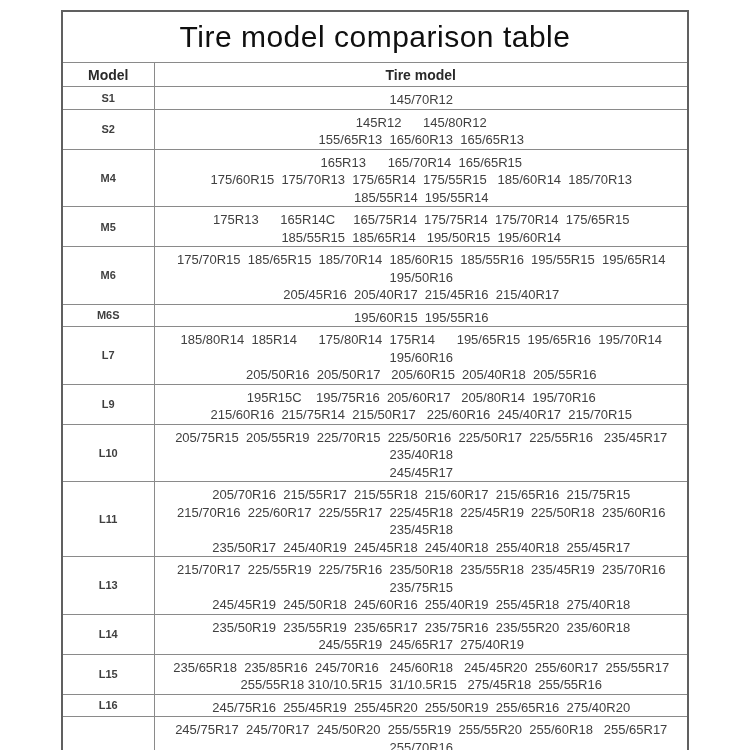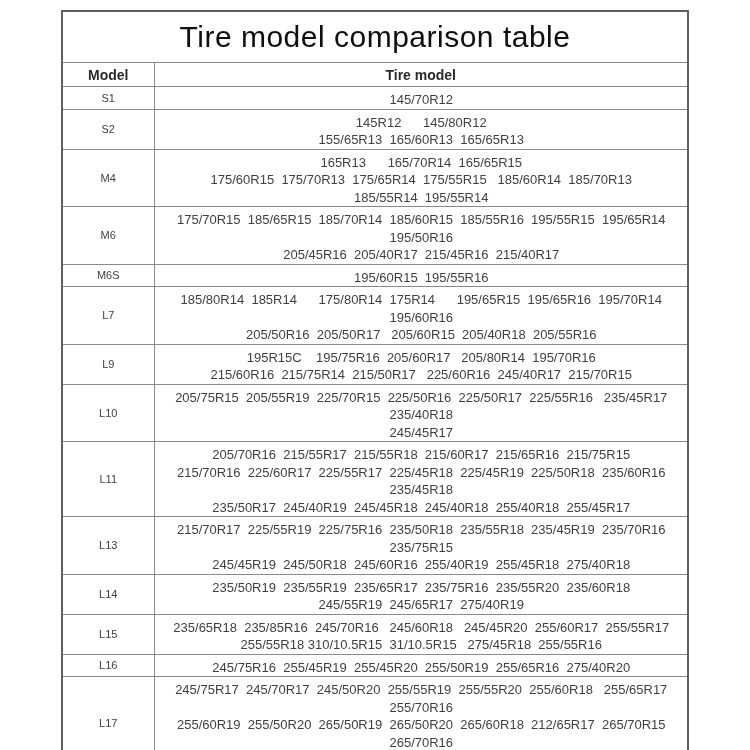--- a/index.html
+++ b/index.html
@@ -46,20 +46,21 @@
     color: #2a2a2a;
     text-align: center;
     vertical-align: middle;
   }
   .model-cell {
     font-size: 11px;
     color: #3f3f3f;
     text-align: center;
     vertical-align: middle;
     padding: 0;
+    font-weight: bold;
   }
   .tires-cell {
     font-size: 13px;
     color: #3f3f3f;
     text-align: center;
     vertical-align: middle;
     white-space: pre-wrap;
     line-height: 17.5px;
     padding: 4px 1px 0 2px;
   }
@@ -90,20 +91,25 @@
         <tr>
           <td class="model-cell">S2</td>
           <td class="tires-cell">145R12      145/80R12
 155/65R13  165/60R13  165/65R13</td>
         </tr>
         <tr>
           <td class="model-cell">M4</td>
           <td class="tires-cell">165R13      165/70R14  165/65R15
 175/60R15  175/70R13  175/65R14  175/55R15   185/60R14  185/70R13
 185/55R14  195/55R14</td>
+        </tr>
+        <tr>
+          <td class="model-cell">M5</td>
+          <td class="tires-cell">175R13      165R14C     165/75R14  175/75R14  175/70R14  175/65R15
+185/55R15  185/65R14   195/50R15  195/60R14</td>
         </tr>
         <tr>
           <td class="model-cell">M6</td>
           <td class="tires-cell">175/70R15  185/65R15  185/70R14  185/60R15  185/55R16  195/55R15  195/65R14   195/50R16
 205/45R16  205/40R17  215/45R16  215/40R17</td>
         </tr>
         <tr>
           <td class="model-cell">M6S</td>
           <td class="tires-cell">195/60R15  195/55R16</td>
         </tr>

